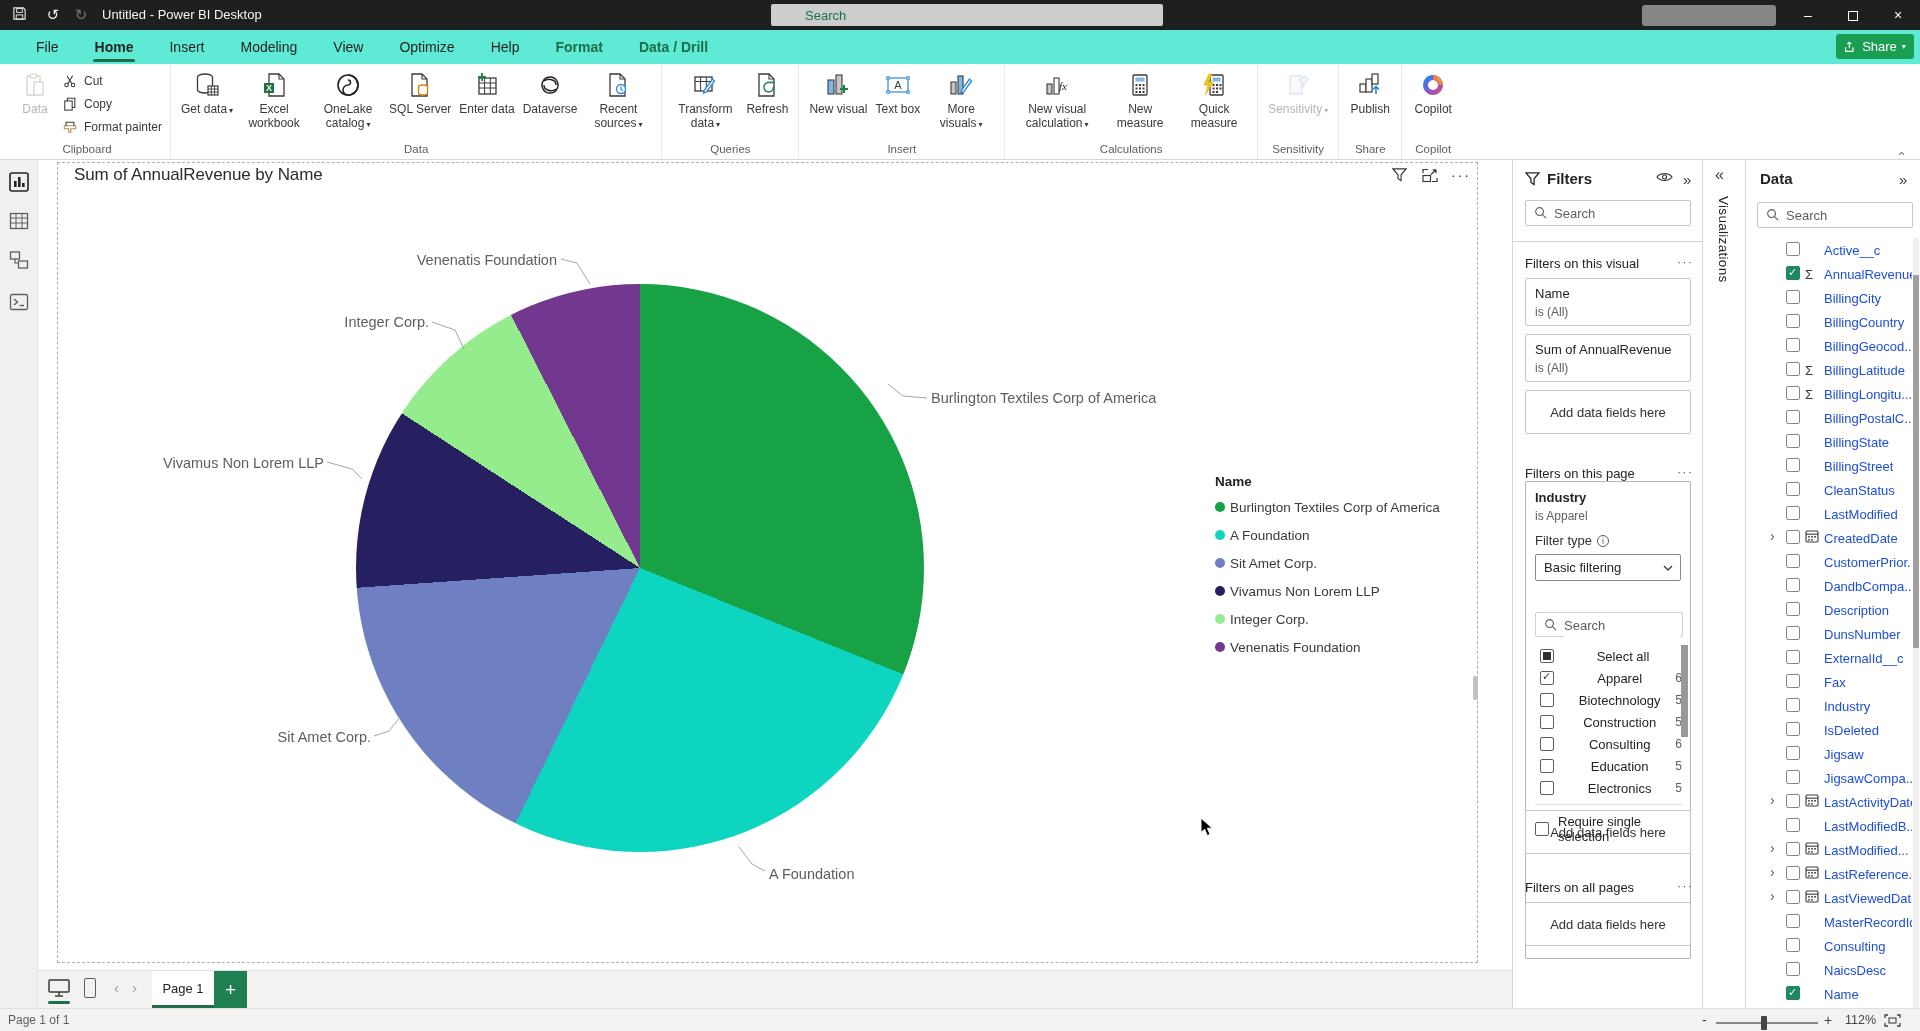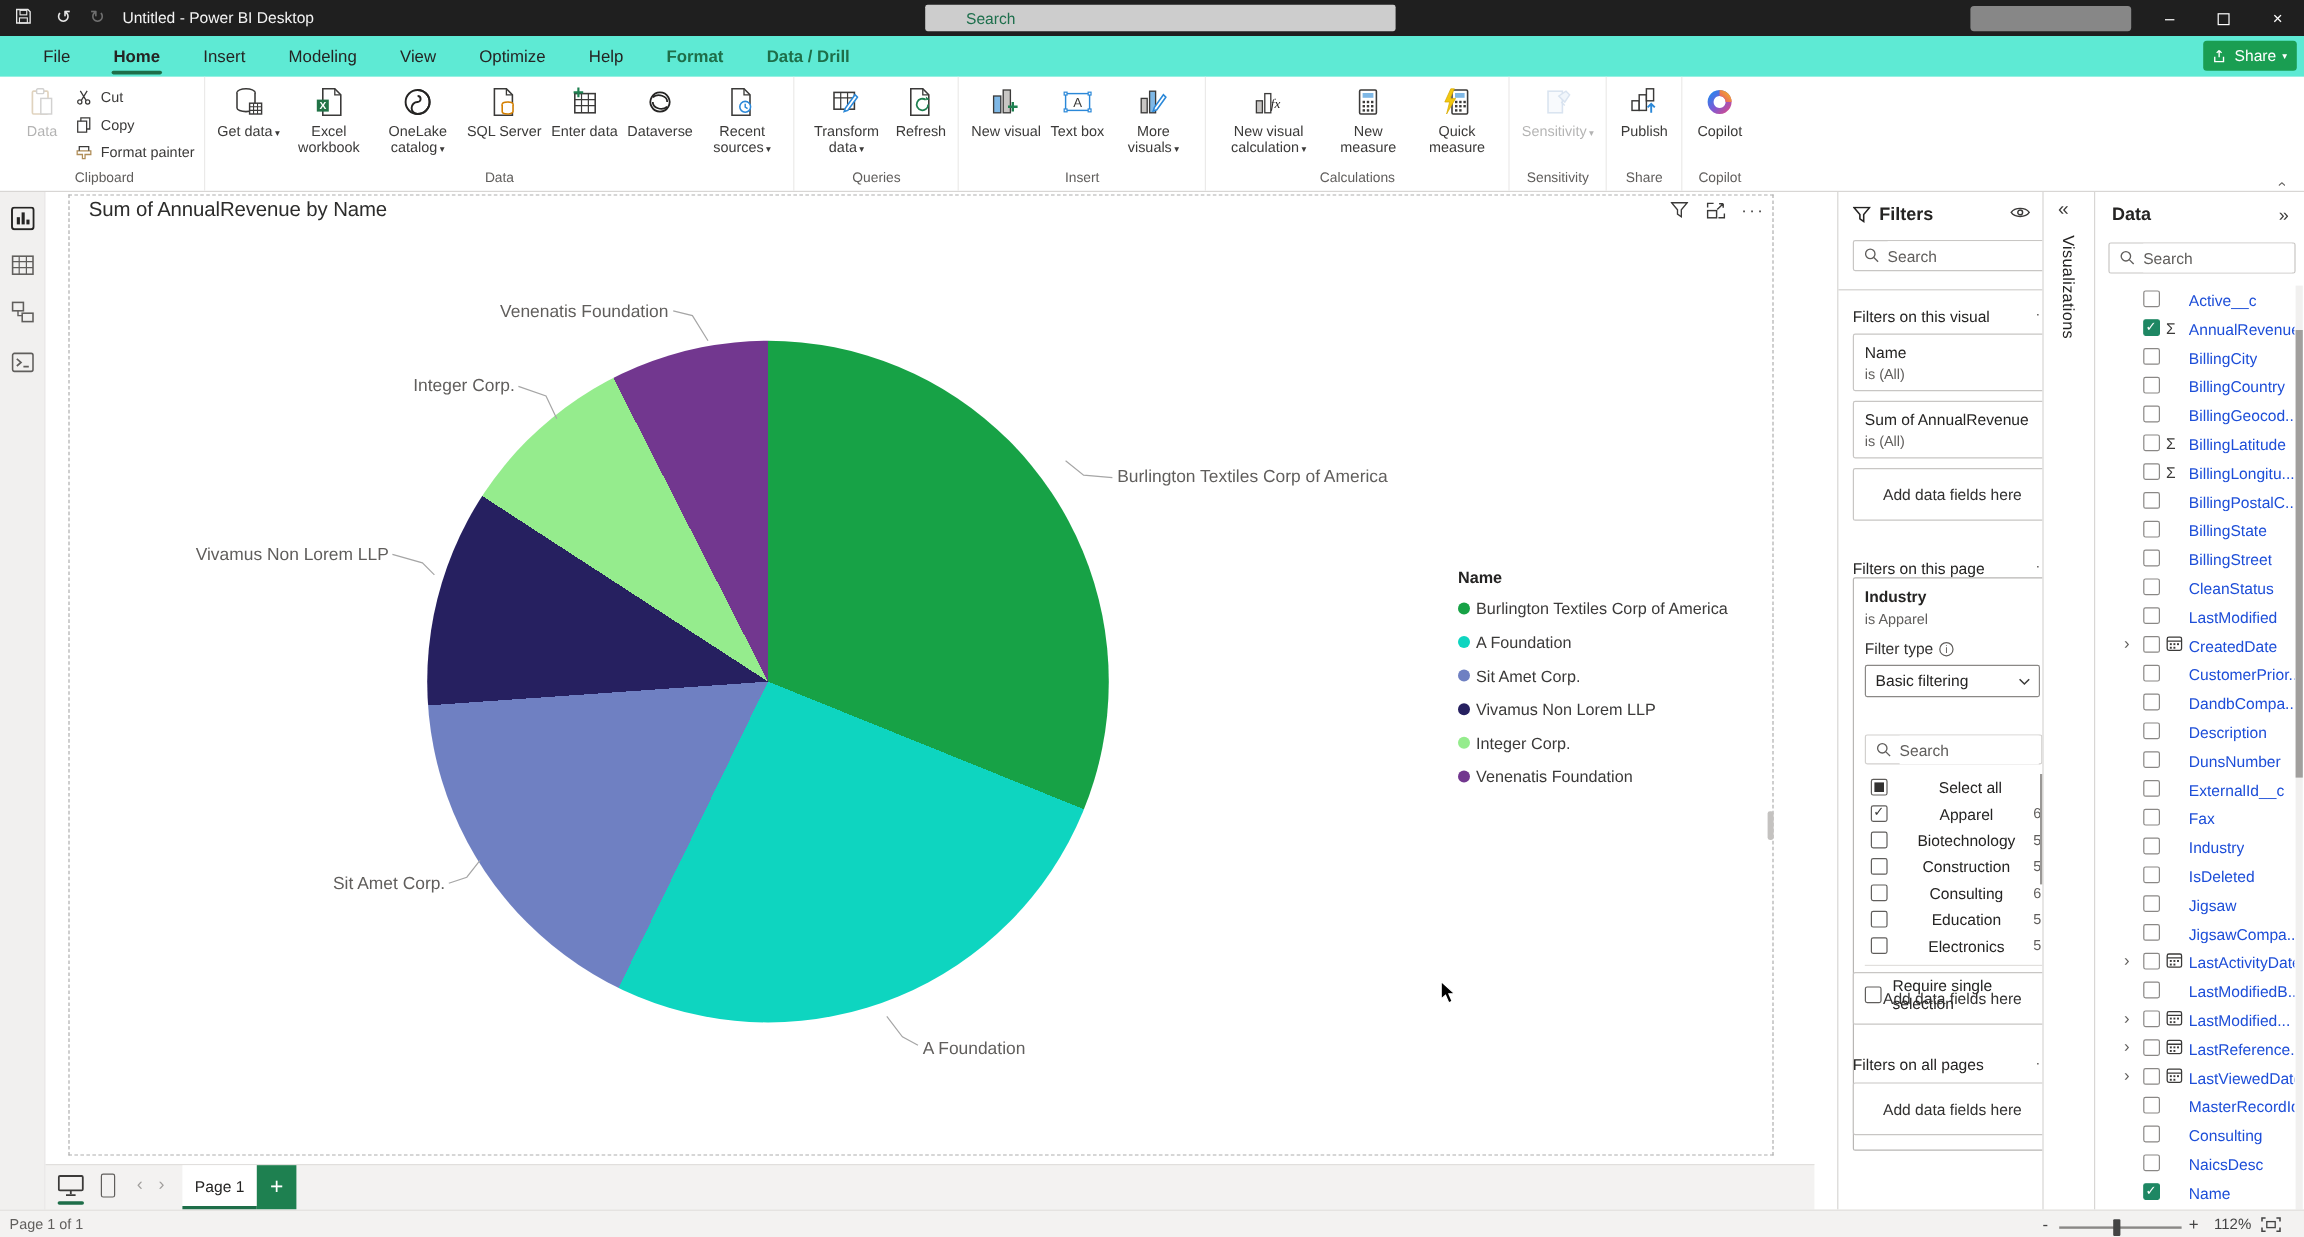--- a/index.html
+++ b/index.html
@@ -64,21 +64,21 @@
   #legend { position:absolute; left:1177px; top:314px; width:260px; }
   #legend-title { font-size:13.5px; font-weight:700; color:#252423; margin-bottom:9px; }
   .legend-item { display:flex; align-items:center; gap:5px; margin-bottom:10px; height:18px; }
   .legend-dot { width:10px; height:10px; border-radius:50%; flex:none; }
   .legend-label { font-size:13.5px; color:#3b3a39; white-space:nowrap; }
   #canvas-scroll { position:absolute; left:1435px; top:516px; width:5px; height:24px; background:#c4c2c0; border-radius:2px; }
   #cursor { position:absolute; left:1162px; top:657px; }
 
   
   .pane { background:#fff; top:160px; height:848px; }
-  #filters-pane { left:1512px; width:190px; border-left:1px solid #d8d6d4;margin-left:19px; }
+  #filters-pane { left:1512px; width:190px; border-left:1px solid #d8d6d4; }
   .pane-header { position:absolute; left:12px; top:10px; display:flex; align-items:center; gap:7px; font-size:15px; font-weight:700; color:#252423; }
   .pane-car { position:absolute; top:11px; font-size:15px; color:#3b3a39; font-weight:400; }
   .searchbox { position:absolute; height:26px; border:1px solid #c8c6c4; border-radius:2px; background:#fff; }
   .searchbox input { position:absolute; left:28px; top:0; width:calc(100% - 30px); height:24px; border:none; outline:none; font-size:13px; color:#605e5c; font-family:inherit; }
   .searchbox input::placeholder { color:#605e5c; }
   .searchbox svg { position:absolute; left:8px; top:5px; }
   .sect-label { position:absolute; left:12px; font-size:13px; color:#252423; }
   .sect-dots { position:absolute; left:164px; font-size:13px; color:#605e5c; letter-spacing:1px; }
   .fcard { position:absolute; left:12px; width:166px; border:1px solid #c8c6c4; border-radius:2px; background:#fff; padding:7px 9px; }
   .fcard .f1 { font-size:13px; color:#252423; }

